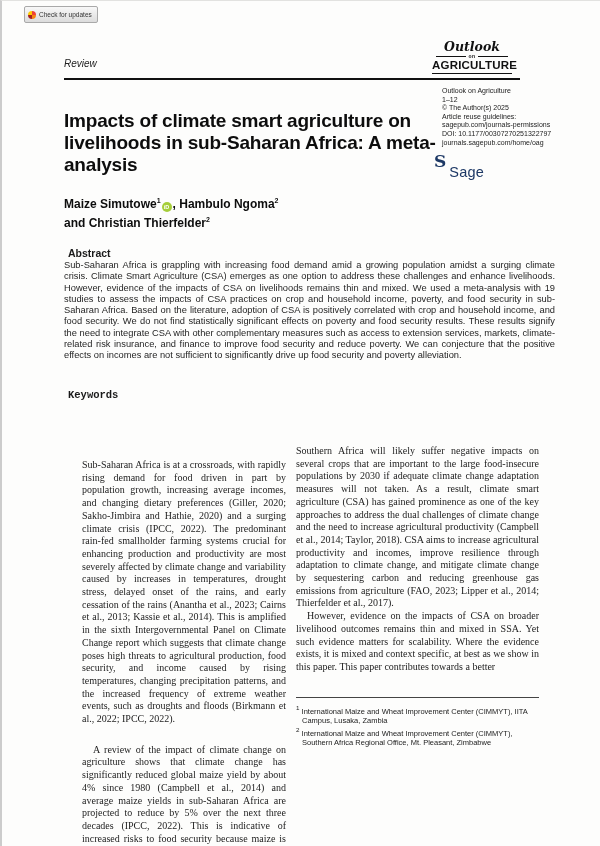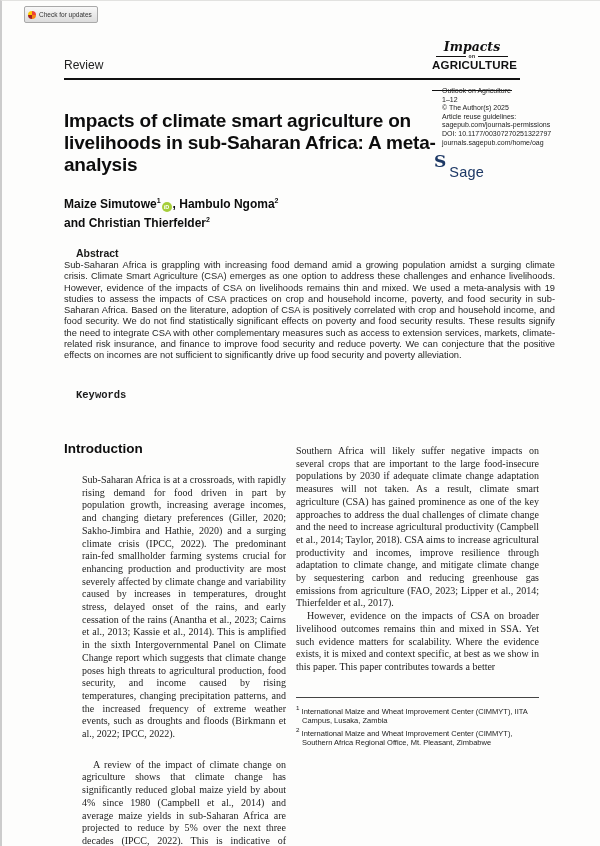--- a/index.html
+++ b/index.html
@@ -17,45 +17,45 @@
     background:linear-gradient(#f8f8f8,#dcdcdc);
     border:1px solid #a9a9a9;border-radius:2px;
     font-size:6.5px;color:#333;cursor:pointer;
   }
   .badge .crossref{
     width:8px;height:8px;border-radius:50%;
     background:conic-gradient(#ef4136 0 25%,#f68212 25% 50%,#a62121 50% 75%,#ffcc00 75% 100%);
     flex:0 0 auto;
   }
   
-  .review{position:absolute;left:62px;top:57px;font-size:12px;color:#222;}
+  .review{position:absolute;left:62px;top:57px;font-size:10px;font-style:italic;color:#222;}
   .rule{position:absolute;left:62px;top:77px;width:456px;height:2px;background:#111;}
   .logo{position:absolute;left:430px;top:40px;width:80px;text-align:center;color:#111;}
   .logo .outlook{font-family:"DejaVu Serif",serif;font-style:italic;font-weight:bold;font-size:12.5px;line-height:12px;}
   .logo .on-row{display:flex;align-items:center;gap:2px;margin:0 4px;}
   .logo .on-row .ln{flex:1;height:1px;background:#111;}
   .logo .on-row .on{font-size:5px;font-weight:bold;letter-spacing:.5px;}
-  .logo .agri{font-size:11.5px;font-weight:bold;letter-spacing:.2px;line-height:12px;border-bottom:1.5px solid #111;padding-bottom:19px;}
+  .logo .agri{font-size:11.5px;font-weight:bold;letter-spacing:.2px;line-height:12px;border-bottom:1.5px solid #111;padding-bottom:2px;}
   .jinfo{position:absolute;left:440px;top:86px;width:130px;font-size:7px;line-height:8.6px;color:#222;}
   .jinfo .lk{color:#222;text-decoration:none;}
   .sage{position:absolute;left:432px;top:141px;color:#1d3865;display:flex;align-items:center;gap:3px;}
   .sage .s-mark{font-family:"DejaVu Serif",serif;font-weight:bold;font-size:17px;line-height:17px;}
   .sage .s-name{font-weight:normal;font-size:14.5px;letter-spacing:.2px;margin-top:22px;}
   
   .title{position:absolute;left:62px;top:96px;width:380px;font-size:19px;font-weight:bold;line-height:22px;color:#0d0d0d;letter-spacing:-.2px;}
   .authors{position:absolute;left:62px;top:192px;width:380px;font-size:12px;font-weight:bold;line-height:15px;color:#0d0d0d;}
   .authors sup{font-size:7px;}
   .orcid{
     display:inline-block;width:10px;height:10px;border-radius:50%;
     background:#a6ce39;color:#fff;font-size:5.5px;font-weight:bold;
     text-align:center;line-height:10px;vertical-align:-1px;margin:0 1px;
   }
   
   .abstract{position:absolute;left:62px;top:246px;width:491px;}
-  .abstract h3, .keywords h3{margin:0 0 1px 12px;font-size:10.5px;}
+  .abstract h3, .keywords h3{margin:0 0 1px 4px;font-size:10.5px;}
   .abstract p{margin:0;font-size:9.3px;line-height:11.3px;text-align:justify;color:#1f1f1f;}
   .keywords{position:absolute;left:62px;top:388px;width:491px;font-family:Liberation Mono, monospace;}
   .keywords p{margin:0;font-size:9.3px;line-height:11px;color:#1f1f1f;}
   
   .cols{position:absolute;left:62px;top:440px;width:491px;height:396px;}
   .col-left{position:absolute;left:0;top:0;width:240px;}
   .col-right{position:absolute;left:232px;top:4px;width:243px;}
   .col-left h2{margin:0 0 7px 0;font-size:13.5px;color:#0d0d0d;}
   .bodytext{font-family:"Liberation Serif",serif;font-size:10px;line-height:12.7px;text-align:justify;color:#1c1c1c;margin:18px;}
   .bodytext.indent{text-indent:11px;}
@@ -72,21 +72,21 @@
 <body>
 
 <div class="badge">
   <span class="crossref"></span>
   <span>Check for updates</span>
 </div>
 
 <div class="review">Review</div>
 
 <div class="logo">
-  <div class="outlook">Impacts</div>
+  <div class="outlook">Outlook</div>
   <div class="on-row">
     <span class="ln"></span>
     <span class="on">on</span>
     <span class="ln"></span>
   </div>
   <div class="agri">AGRICULTURE</div>
 </div>
 
 <div class="rule"></div>
 
@@ -116,21 +116,20 @@
   <h3>Abstract</h3>
   <p>Sub-Saharan Africa is grappling with increasing food demand amid a growing population amidst a surging climate crisis. Climate Smart Agriculture (CSA) emerges as one option to address these challenges and enhance livelihoods. However, evidence of the impacts of CSA on livelihoods remains thin and mixed. We used a meta-analysis with 19 studies to assess the impacts of CSA practices on crop and household income, poverty, and food security in sub-Saharan Africa. Based on the literature, adoption of CSA is positively correlated with crop and household income, and food security. We do not find statistically significant effects on poverty and food security results. These results signify the need to integrate CSA with other complementary measures such as access to extension services, markets, climate-related risk insurance, and finance to improve food security and reduce poverty. We can conjecture that the positive effects on incomes are not sufficient to significantly drive up food security and poverty alleviation.</p>
 </div>
 
 <div class="keywords">
   <h3>Keywords</h3>
 </div>
 
 <div class="cols">
   <div class="col-left">
-    <h2>Introduction</h2>
     <p class="bodytext">Sub-Saharan Africa is at a crossroads, with rapidly rising demand for food driven in part by population growth, increasing average incomes, and changing dietary preferences (Giller, 2020; Sakho-Jimbira and Hathie, 2020) and a surging climate crisis (IPCC, 2022). The predominant rain-fed smallholder farming systems crucial for enhancing production and productivity are most severely affected by climate change and variability caused by increases in temperatures, drought stress, delayed onset of the rains, and early cessation of the rains (Anantha et al., 2023; Cairns et al., 2013; Kassie et al., 2014). This is amplified in the sixth Intergovernmental Panel on Climate Change report which suggests that climate change poses high threats to agricultural production, food security, and income caused by rising temperatures, changing precipitation patterns, and the increased frequency of extreme weather events, such as droughts and floods (Birkmann et al., 2022; IPCC, 2022).</p>
     <p class="bodytext indent">A review of the impact of climate change on agriculture shows that climate change has significantly reduced global maize yield by about 4% since 1980 (Campbell et al., 2014) and average maize yields in sub-Saharan Africa are projected to reduce by 5% over the next three decades (IPCC, 2022). This is indicative of increased risks to food security because maize is the main staple crop in the region (Ray et al., 2019). Lobell et al. (2008) predict that</p>
   </div>
 
   <div class="col-right">
     <p class="bodytext">Southern Africa will likely suffer negative impacts on several crops that are important to the large food-insecure populations by 2030 if adequate climate change adaptation measures will not taken. As a result, climate smart agriculture (CSA) has gained prominence as one of the key approaches to address the dual challenges of climate change and the need to increase agricultural productivity (Campbell et al., 2014; Taylor, 2018). CSA aims to increase agricultural productivity and incomes, improve resilience through adaptation to climate change, and mitigate climate change by sequestering carbon and reducing greenhouse gas emissions from agriculture (FAO, 2023; Lipper et al., 2014; Thierfelder et al., 2017).</p>
     <p class="bodytext indent">However, evidence on the impacts of CSA on broader livelihood outcomes remains thin and mixed in SSA. Yet such evidence matters for scalability. Where the evidence exists, it is mixed and context specific, at best as we show in this paper. This paper contributes towards a better</p>
 
     <div class="footnotes">
       <div class="fn-rule"></div>

